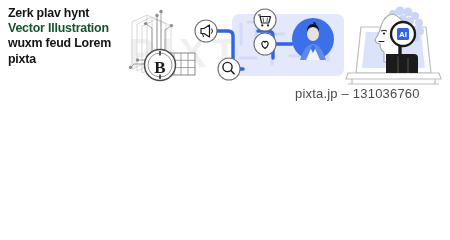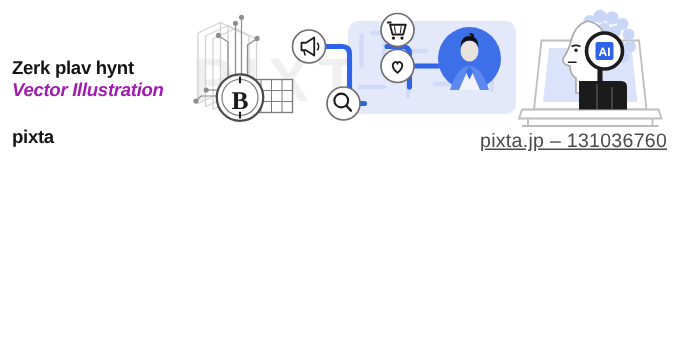--- a/index.html
+++ b/index.html
@@ -7,50 +7,49 @@
     width:450px;height:102px;overflow:hidden;
     background:#ffffff;
     font-family:"Liberation Sans","DejaVu Sans",sans-serif;
   }
   .banner{position:relative;width:450px;height:102px;background:#fff;}
 
   
   .headline{
     position:absolute;left:8px;top:6px;width:120px;
     font-size:12.4px;font-weight:bold;line-height:15.2px;
-    color:#141414;letter-spacing:-0.2px;margin-top:32px;
-  }
-  .headline .accent{color:#a21caf;display:inline;font-style:italic;}
+    color:#141414;letter-spacing:-0.2px;
+  }
+  .headline .accent{color:#14532d;display:inline;}
 
   
   .art{position:absolute;left:0;top:0;width:450px;height:102px;}
 
   
   .wm-big{
     position:absolute;left:128px;top:30px;width:210px;height:46px;
     font-size:41px;font-weight:bold;letter-spacing:6px;
     color:#000;opacity:0.055;line-height:46px;
     user-select:none;pointer-events:none;
   }
   .wm-foot{
-    position:absolute;left:320px;top:86px;
+    position:absolute;left:295px;top:86px;
     font-size:13px;color:#4a4a4a;letter-spacing:0.2px;
     white-space:nowrap;
-    text-decoration:underline;
   }
 </style>
 </head>
 <body>
 
 <div class="banner">
 
   <div class="headline">
     <span>Zerk plav hynt</span><br>
     <span class="accent">Vector Illustration</span><br>
-    <br>
+    <span>wuxm feud Lorem</span><br>
     <span>pixta</span>
   </div>
 
   <div class="wm-big">PIXTA</div>
 
   <svg class="art" viewBox="0 0 450 102">
 
     <g>
 
       <g fill="none" stroke="#d3d3d3" stroke-width="0.9">

